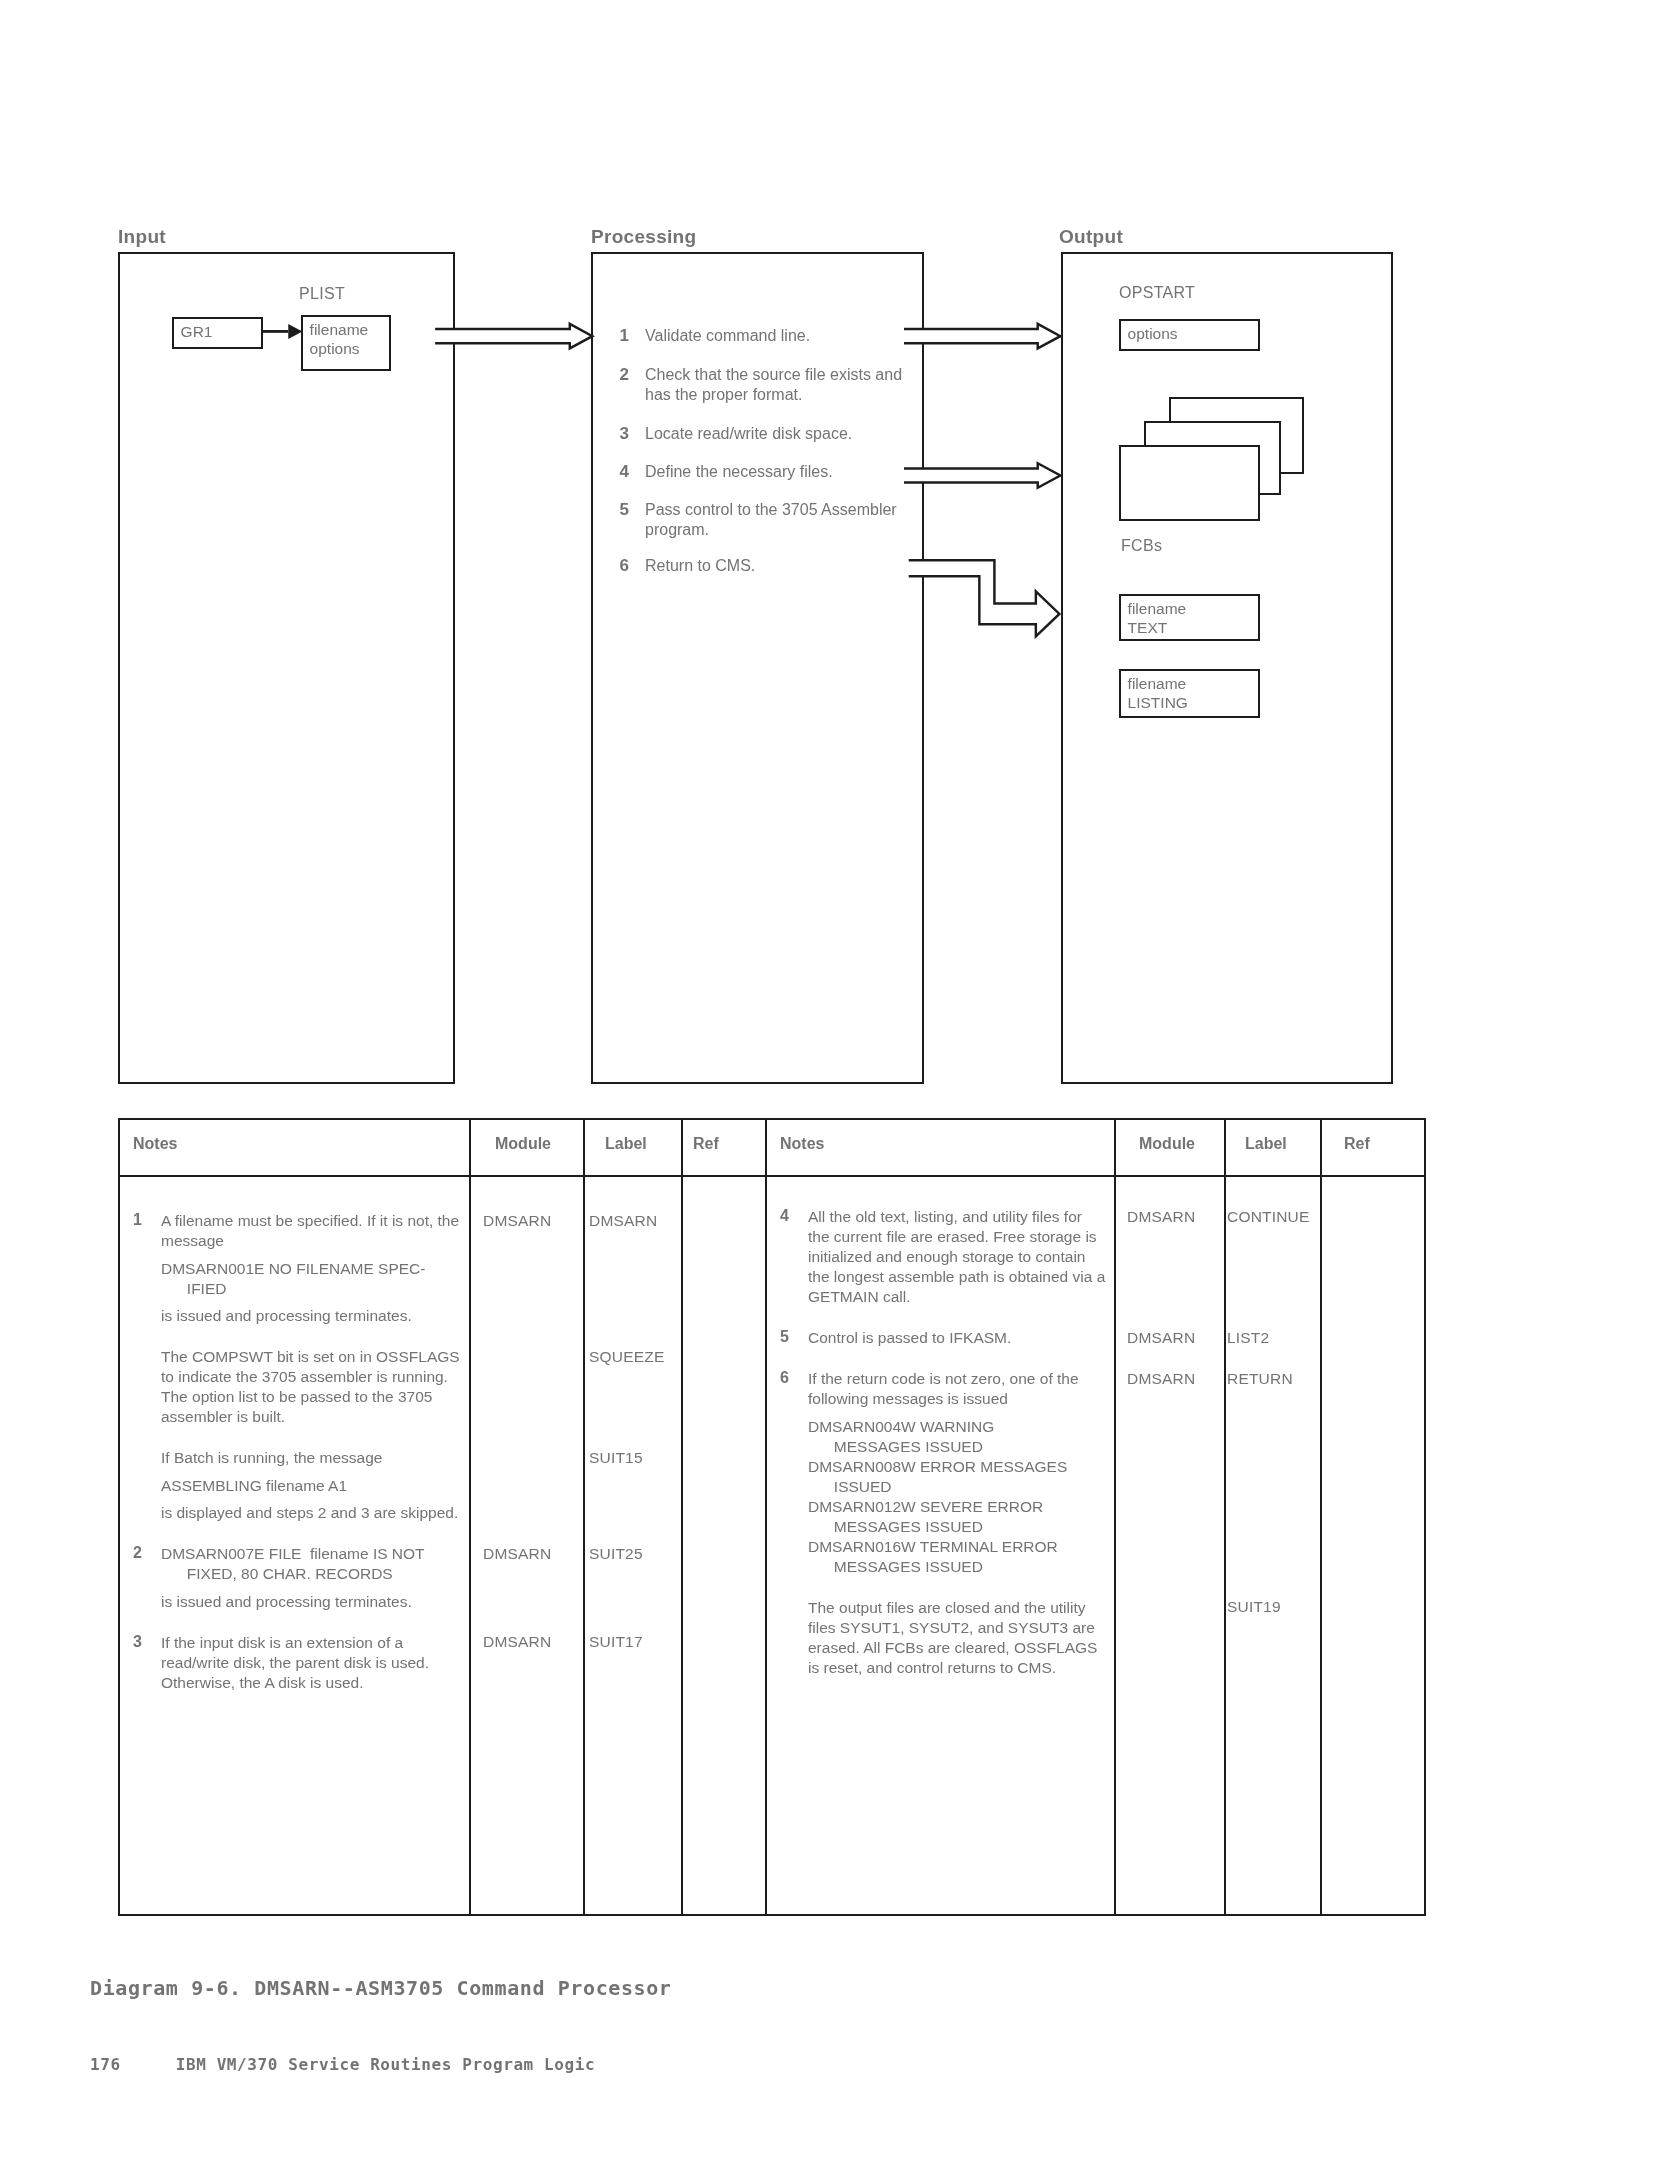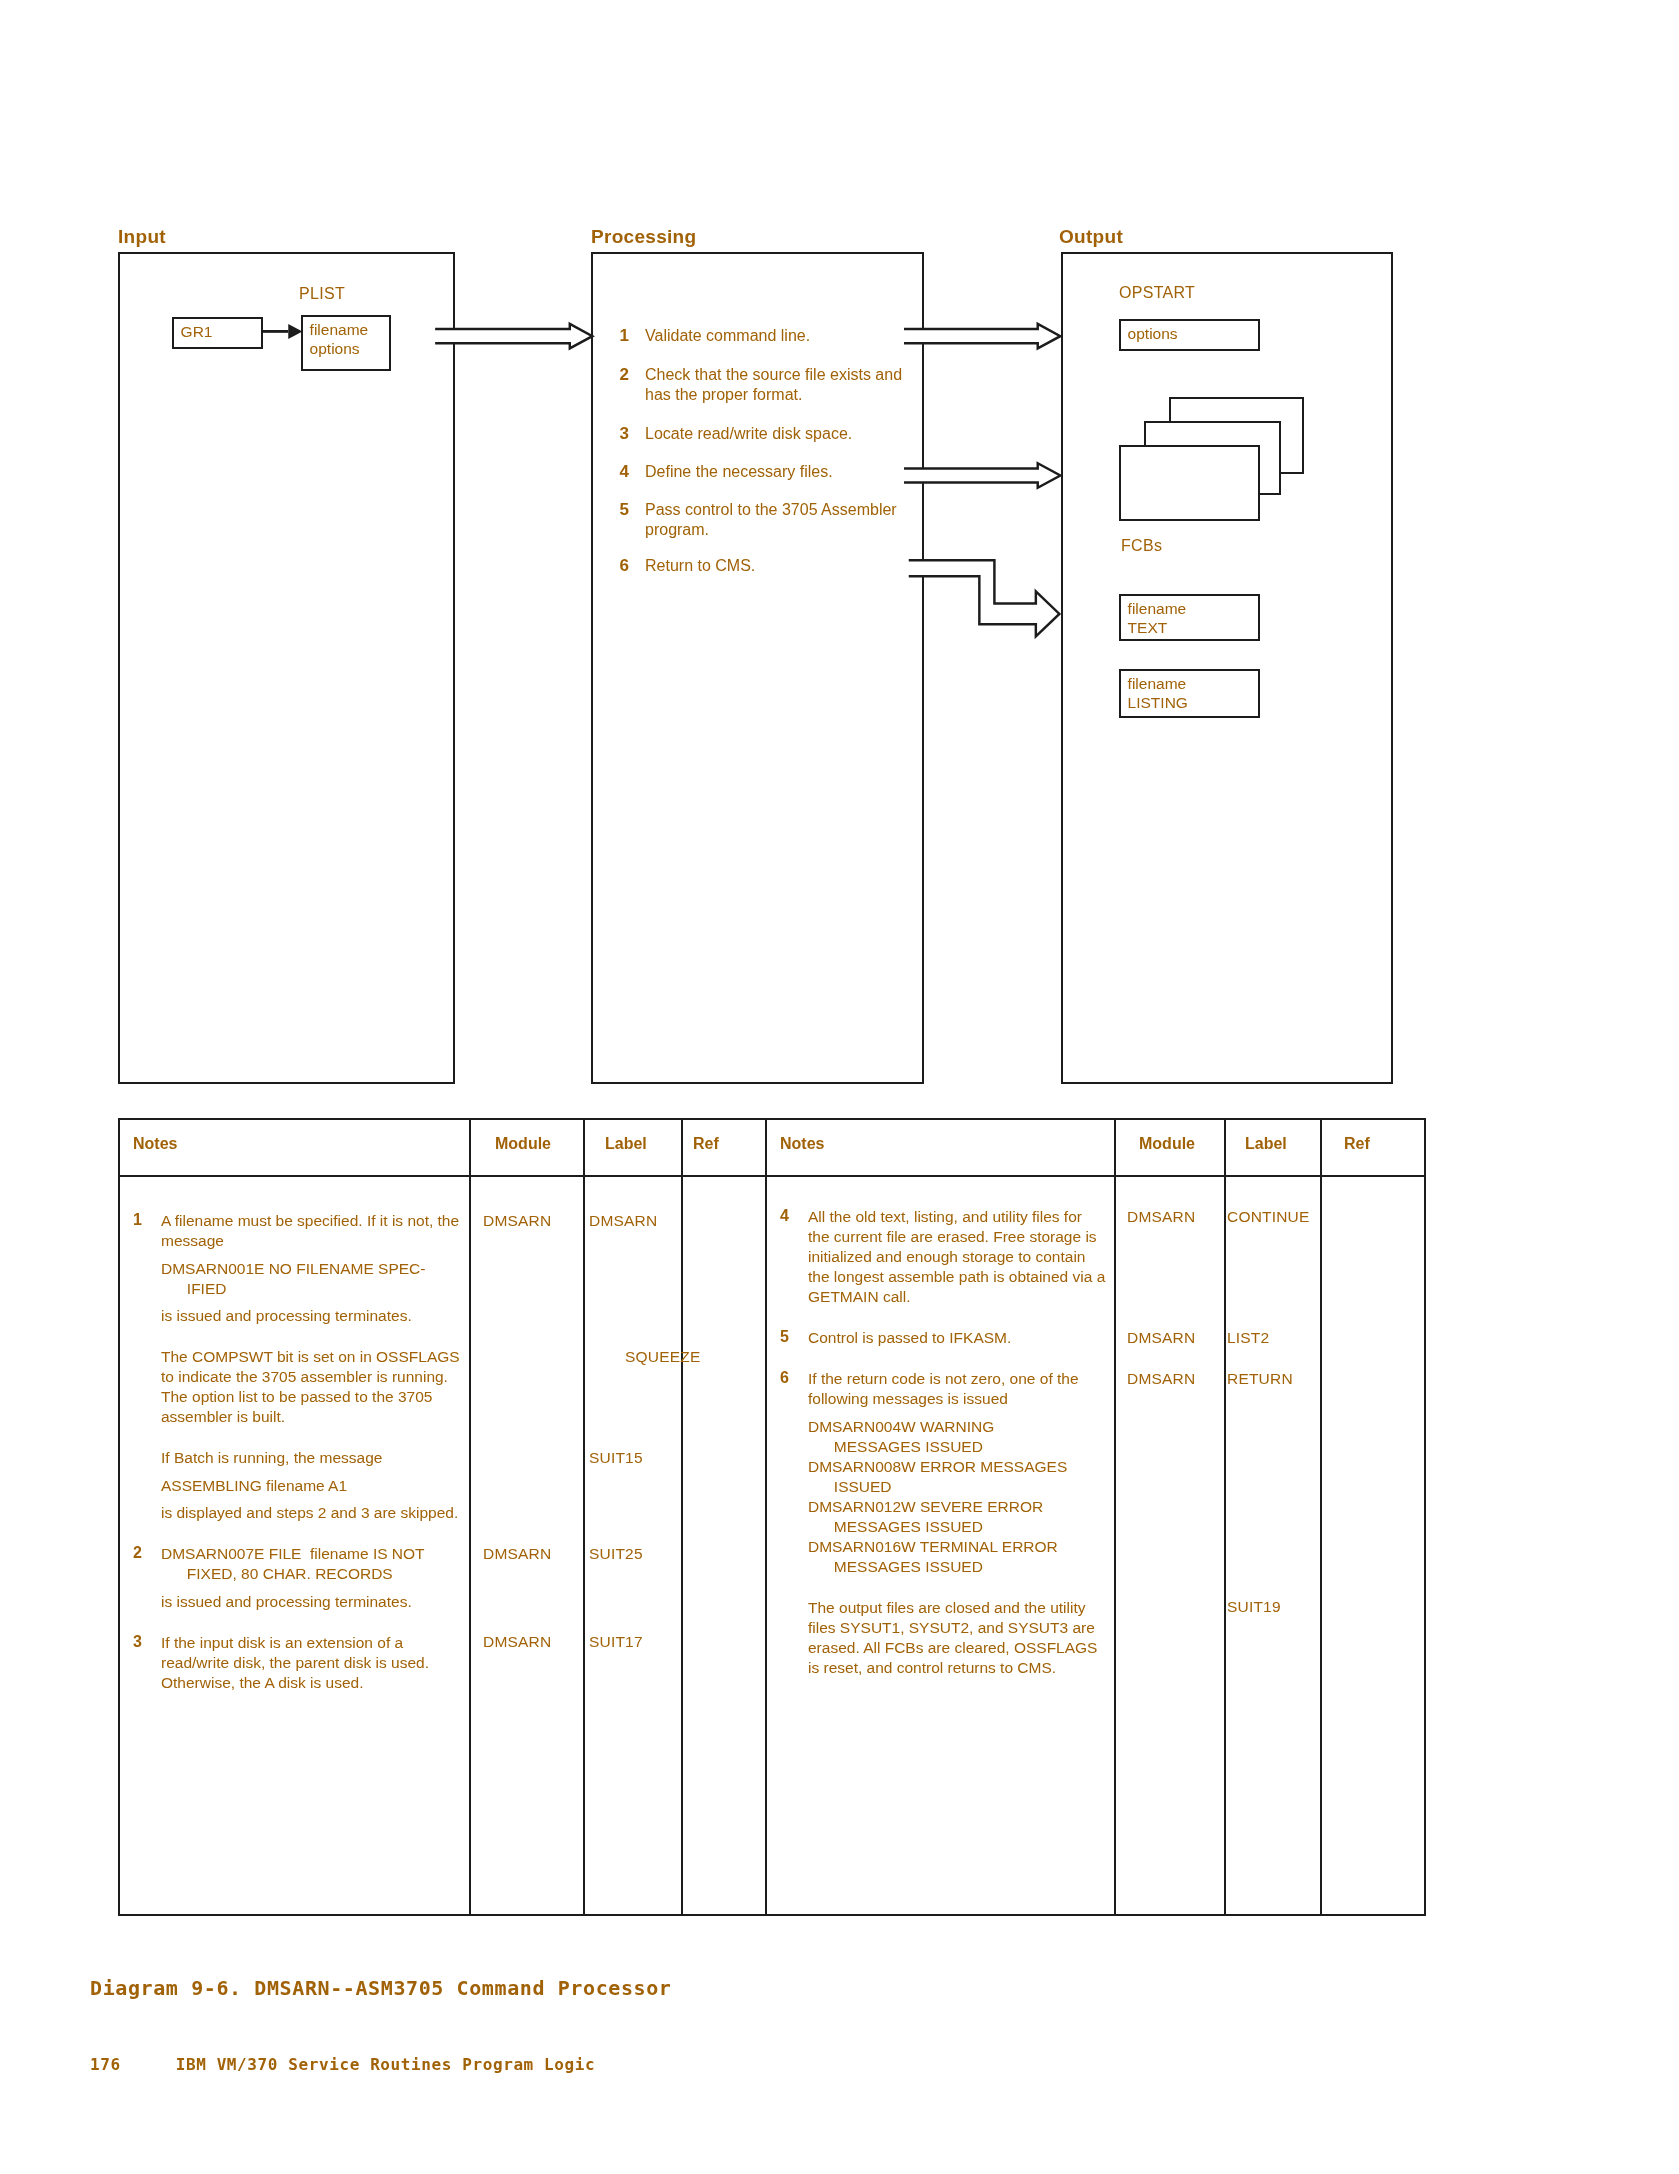--- a/index.html
+++ b/index.html
@@ -1,18 +1,18 @@
 <!DOCTYPE html>
 <html style="font-size:15px"><head>
 <meta charset="utf-8">
 <style>
   html,body{margin:0;padding:0;background:#e8e8e8;}
   #canvas{
     position:relative;width:1680px;height:2174px;background:#ffffff;
-    font-family:"Liberation Sans",sans-serif;color:#a16207;overflow:hidden;
+    font-family:"Liberation Sans",sans-serif;color:#737373;overflow:hidden;
   }
   .panel{position:absolute;border:2.8px solid #1c1c1c;background:#fff;}
   .panel-title{position:absolute;font-size:19px;font-weight:bold;letter-spacing:0.3px;}
   .dbox{position:absolute;border:2.4px solid #1c1c1c;background:#fff;font-size:15.5px;line-height:19px;}
   .dbox .inner{padding:2.8px 6.6px;}
   .dlabel{position:absolute;font-size:16px;letter-spacing:0.3px;}
   .step{position:absolute;font-size:16px;line-height:20px;width:266px;}
   .step .num{position:absolute;left:-25.4px;top:0;font-weight:bold;font-size:17px;}
   svg.overlay{position:absolute;left:0;top:0;z-index:6;pointer-events:none;}
 
@@ -126,21 +126,21 @@
       IFIED</div>
             <p>is issued and processing terminates.</p>
           </div>
           <span class="modcell" style="left: 363px;">DMSARN</span>
           <span class="labcell" style="left: 469px;">DMSARN</span>
         </div>
         <div class="noteblock">
           <div class="ntext" style="margin-left: 41px; width: 299px;">
             <p>The COMPSWT bit is set on in OSSFLAGS to indicate the 3705 assembler is running.  The option list to be passed to the 3705 assembler is built.</p>
           </div>
-          <span class="labcell" style="left: 469px; margin-left: 36px;">SQUEEZE</span>
+          <span class="labcell" style="left: 469px;">SQUEEZE</span>
         </div>
         <div class="noteblock">
           <div class="ntext" style="margin-left: 41px; width: 299px;">
             <p>If Batch is running, the message</p>
             <div class="msg">ASSEMBLING filename A1</div>
             <p>is displayed and steps 2 and 3 are skipped.</p>
           </div>
           <span class="labcell" style="left: 469px;">SUIT15</span>
         </div>
         <div class="noteblock">

